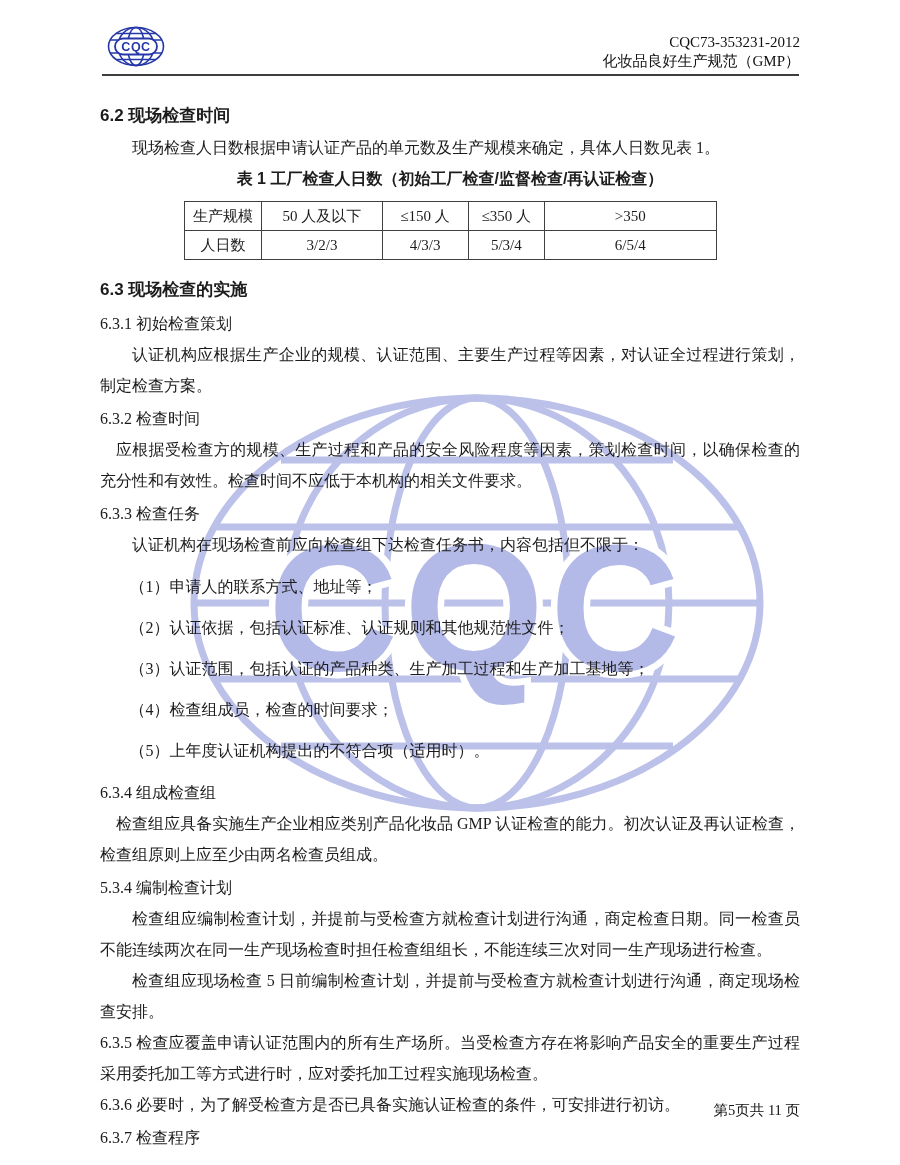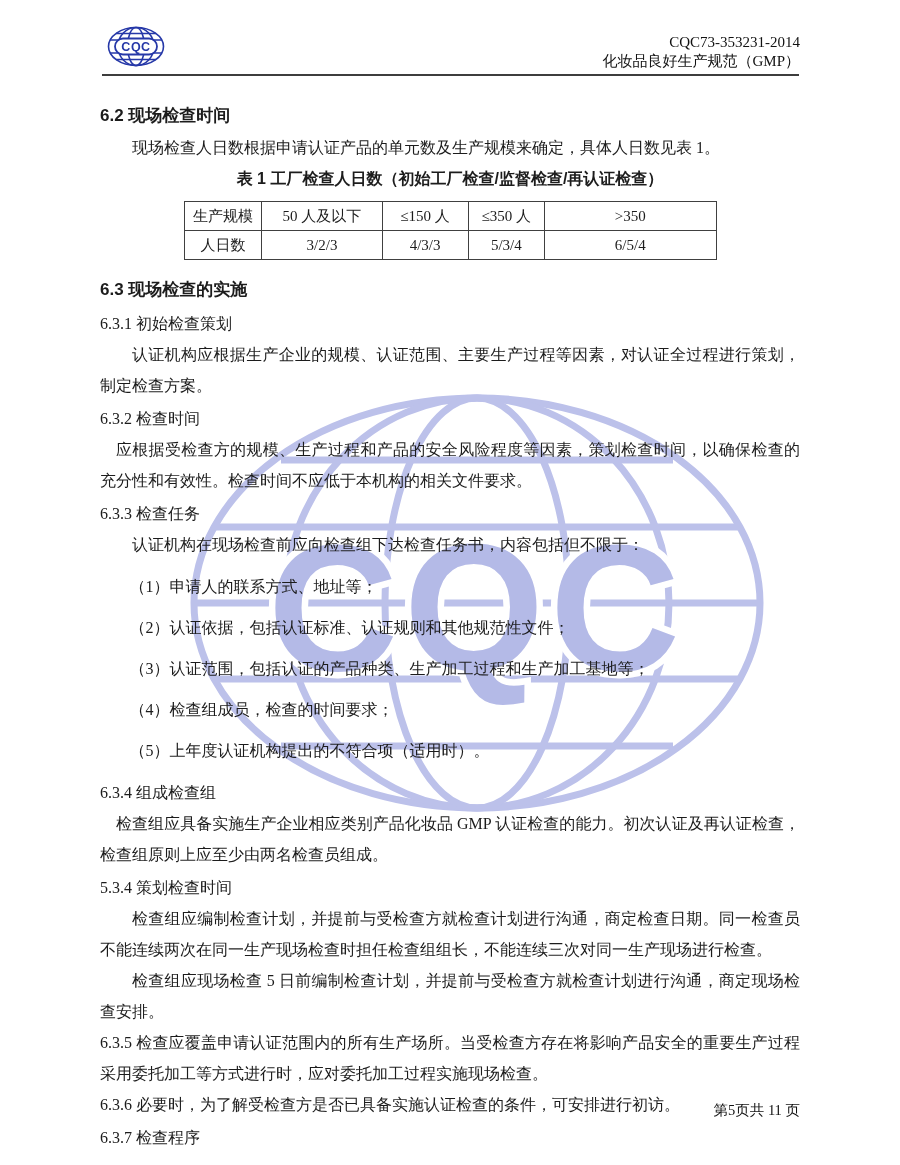--- a/index.html
+++ b/index.html
@@ -83,21 +83,21 @@
         <ellipse cx="29" cy="20.5" rx="8.5" ry="19"></ellipse>
         <line x1="9" y1="7.5" x2="49" y2="7.5"></line>
         <line x1="3" y1="14" x2="55" y2="14"></line>
         <line x1="3" y1="27" x2="55" y2="27"></line>
         <line x1="9" y1="33.5" x2="49" y2="33.5"></line>
       </g>
       <rect x="8" y="12.5" width="42" height="16" rx="8" fill="#ffffff" stroke="#2638a8" stroke-width="1.8"></rect>
       <text x="29" y="25" text-anchor="middle" font-family="Liberation Sans, sans-serif" font-weight="bold" font-size="12.5" letter-spacing="0.5" fill="#2638a8">CQC</text>
     </svg>
     <div class="header-right">
-      <div>CQC73-353231-2014</div>
+      <div>CQC73-353231-2012</div>
       <div>化妆品良好生产规范（GMP）</div>
     </div>
     <div class="header-rule"></div>
   </div>
 
   <div class="content">
     <p class="h-bold">6.2 现场检查时间</p>
     <p class="p-intro">现场检查人日数根据申请认证产品的单元数及生产规模来确定，具体人日数见表 1。</p>
     <p class="table-title">表 1 工厂检查人日数（初始工厂检查/监督检查/再认证检查）</p>
 
@@ -128,21 +128,21 @@
     <p class="p1">应根据受检查方的规模、生产过程和产品的安全风险程度等因素，策划检查时间，以确保检查的充分性和有效性。检查时间不应低于本机构的相关文件要求。</p>
     <p class="sub">6.3.3 检查任务</p>
     <p class="p2">认证机构在现场检查前应向检查组下达检查任务书，内容包括但不限于：</p>
     <p class="li">（1）申请人的联系方式、地址等；</p>
     <p class="li">（2）认证依据，包括认证标准、认证规则和其他规范性文件；</p>
     <p class="li">（3）认证范围，包括认证的产品种类、生产加工过程和生产加工基地等；</p>
     <p class="li">（4）检查组成员，检查的时间要求；</p>
     <p class="li">（5）上年度认证机构提出的不符合项（适用时）。</p>
     <p class="sub">6.3.4 组成检查组</p>
     <p class="p1">检查组应具备实施生产企业相应类别产品化妆品 GMP 认证检查的能力。初次认证及再认证检查，检查组原则上应至少由两名检查员组成。</p>
-    <p class="sub">5.3.4 策划检查时间</p>
+    <p class="sub">5.3.4 编制检查计划</p>
     <p class="p2">检查组应编制检查计划，并提前与受检查方就检查计划进行沟通，商定检查日期。同一检查员不能连续两次在同一生产现场检查时担任检查组组长，不能连续三次对同一生产现场进行检查。</p>
     <p class="p2">检查组应现场检查 5 日前编制检查计划，并提前与受检查方就检查计划进行沟通，商定现场检查安排。</p>
     <p class="p0">6.3.5 检查应覆盖申请认证范围内的所有生产场所。当受检查方存在将影响产品安全的重要生产过程采用委托加工等方式进行时，应对委托加工过程实施现场检查。</p>
     <p class="p0">6.3.6 必要时，为了解受检查方是否已具备实施认证检查的条件，可安排进行初访。</p>
     <p class="sub">6.3.7 检查程序</p>
   </div>
 
   <div class="footer">第5页共 11 页</div>
 
 </div>

